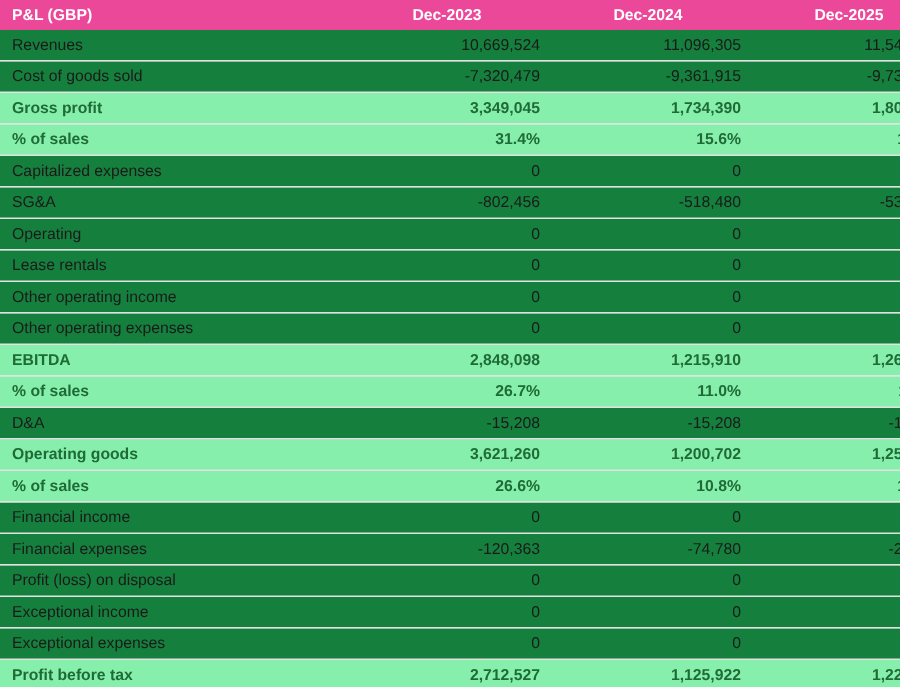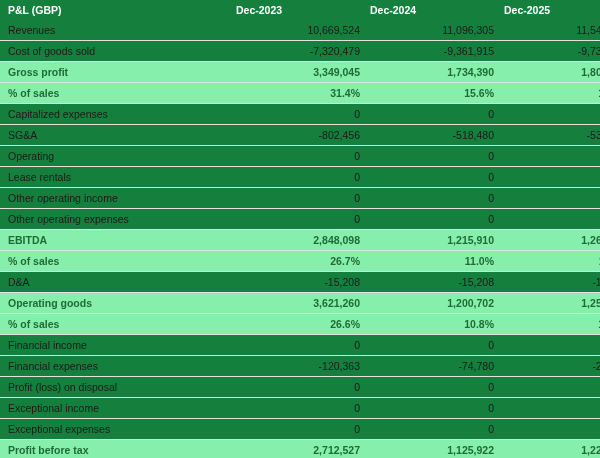--- a/index.html
+++ b/index.html
@@ -20,33 +20,33 @@
     table-layout: fixed;
     font-size: 10.5px;
   }
   .pl-table th, .pl-table td {
     padding: 0;
     height: 20px;
     vertical-align: middle;
     white-space: nowrap;
   }
   thead th {
-    background: #15803d;
+    background: #ec4899;
     color: #ffffff;
     font-weight: bold;
     font-size: 10.5px;
     height: 24px;
   }
   th.col-label {
     text-align: left;
     padding-left: 8px;
     width: 228px;
   }
   th.col-num {
-    text-align: left;
+    text-align: center;
     padding-right: 10px;
     width: 124px;
   }
   td.cell-label {
     text-align: left;
     padding-left: 8px;
   }
   td.cell-num {
     text-align: right;
     padding-right: 10px;

